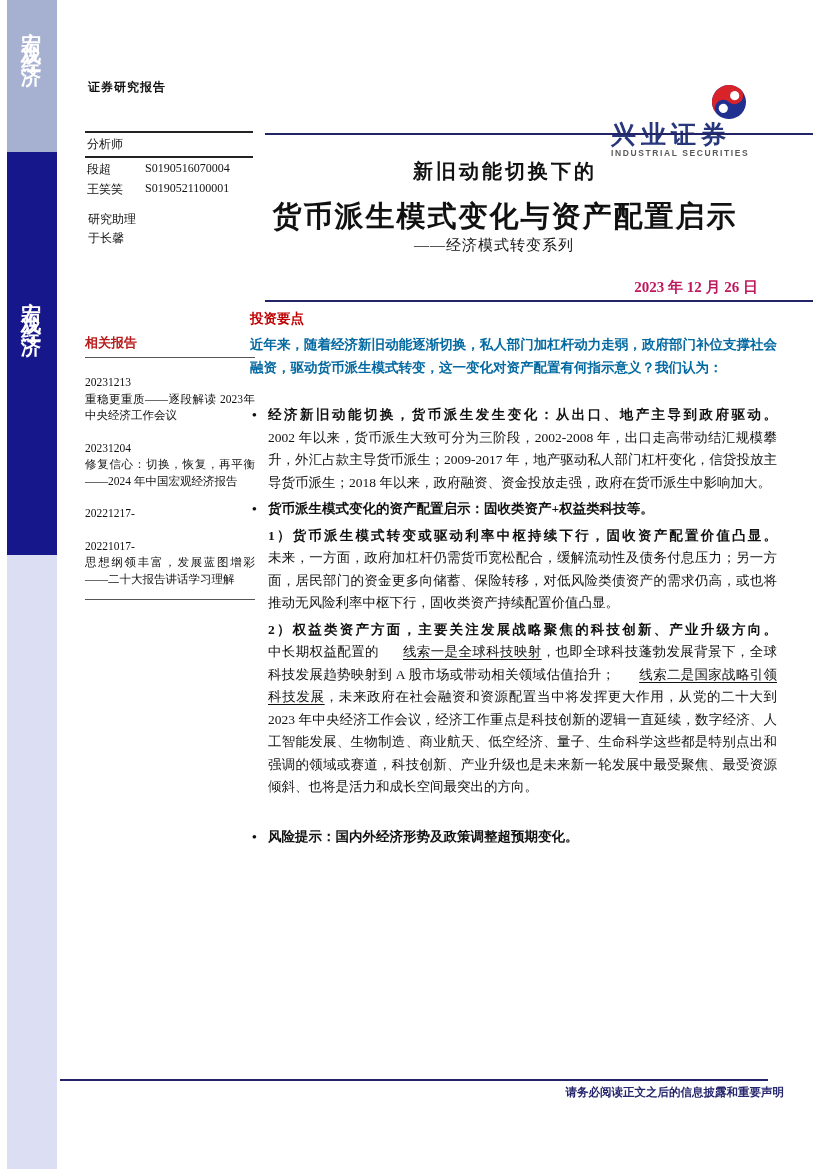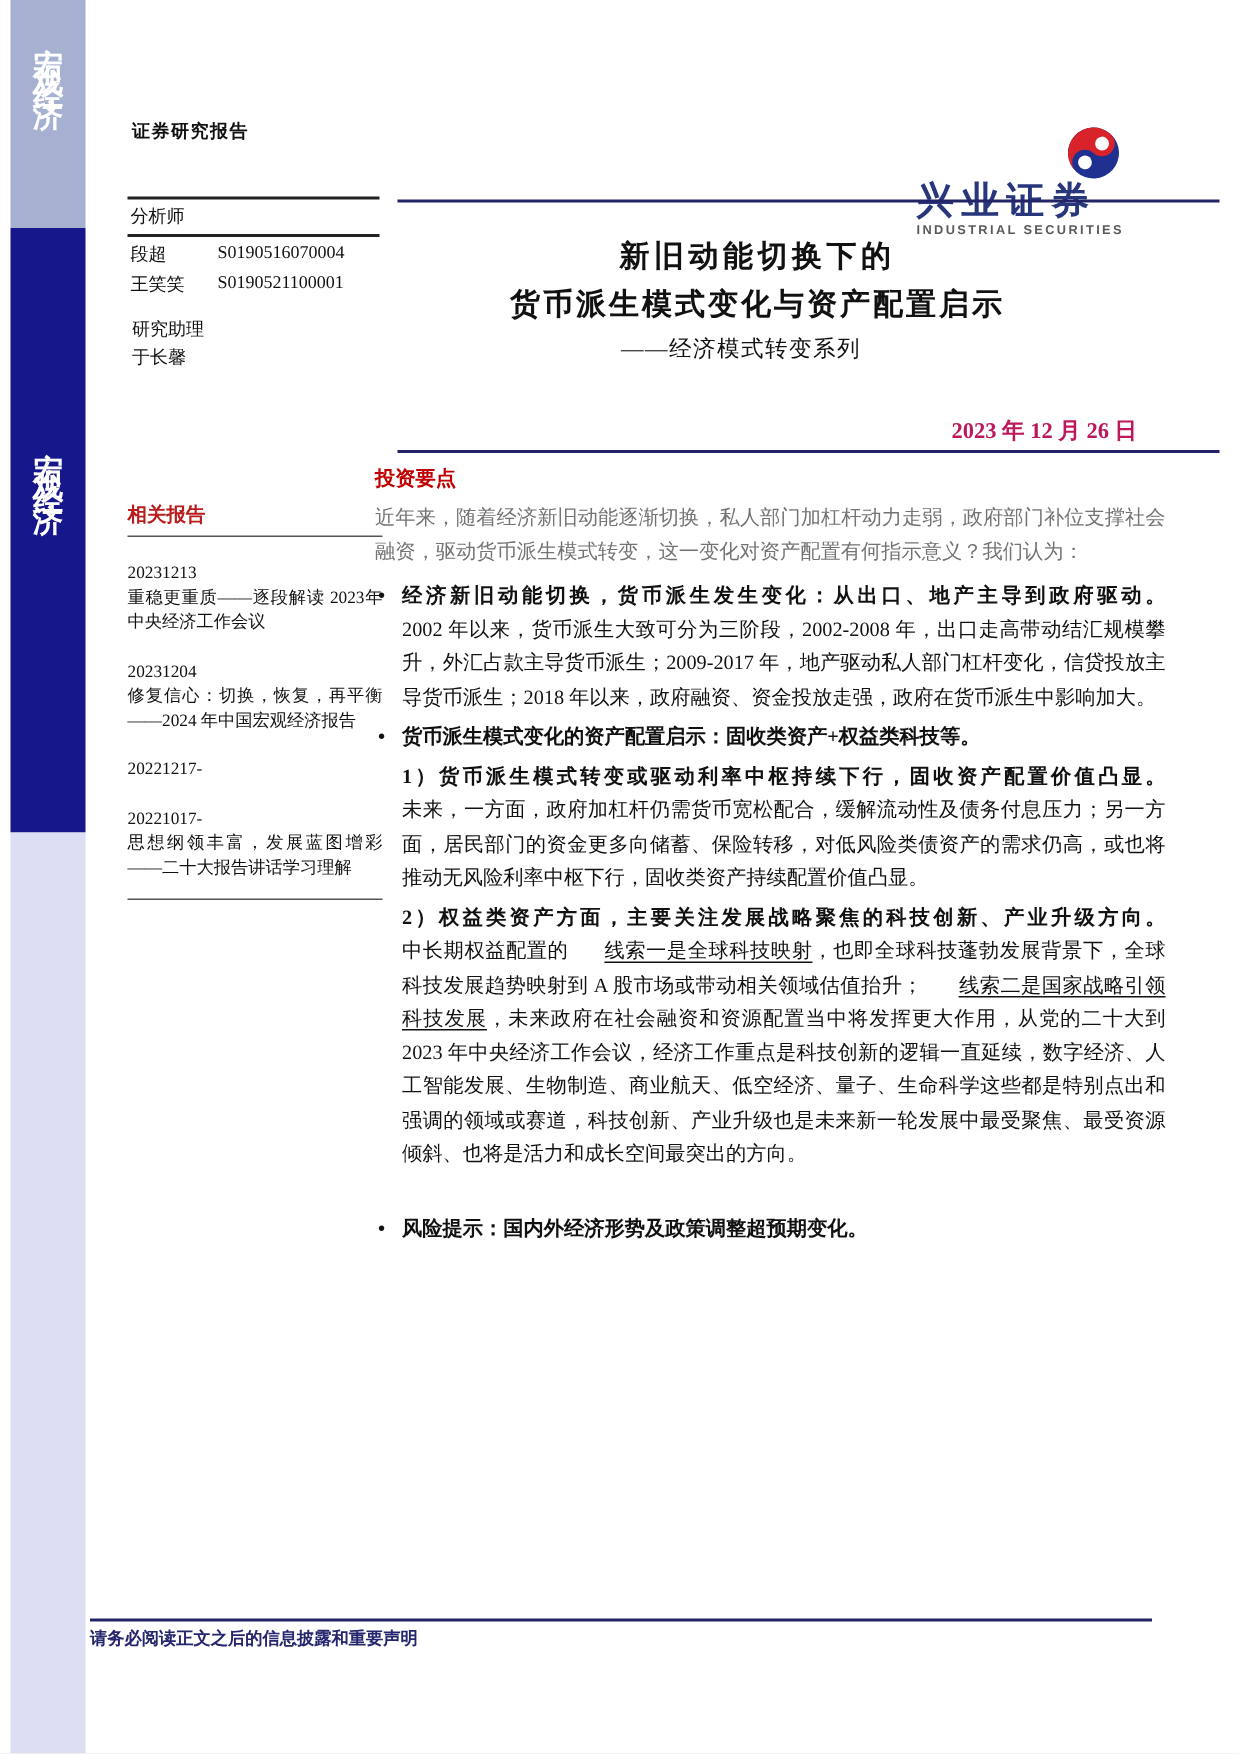--- a/index.html
+++ b/index.html
@@ -49,43 +49,43 @@
   .logo-en { font-size:8.5px; color:#5a5a5a; letter-spacing:1.6px; font-weight:bold; white-space:nowrap;
              font-family:"Liberation Sans","DejaVu Sans",sans-serif; }
 
   .rule { position:absolute; height:2px; background:#232368; }
   .rule-top { left:265px; top:133px; width:548px; }
   .rule-mid { left:265px; top:300px; width:548px; }
 
   
   .title-block { position:absolute; left:265px; top:158px; width:480px; text-align:center; }
   .t1 { font-size:20px; font-weight:bold; letter-spacing:3px; line-height:27px; }
-  .t2 { font-size:20px; font-weight:bold; letter-spacing:2px; line-height:31px; margin-top:3px; }
+  .t2 { font-size:29px; font-weight:bold; letter-spacing:2px; line-height:31px; margin-top:16px; }
   .series { font-size:15px; margin-top:4px; padding-right:22px; letter-spacing:1px; }
   .date { position:absolute; left:500px; top:278px; width:258px; text-align:right;
           color:#be185d; font-weight:bold; font-size:15px; }
 
   
   .summary { position:absolute; left:250px; top:309px; width:527px;
              font-size:13.5px; line-height:22.5px; text-align:justify; }
   .sum-head { color:#c00000; font-weight:bold; margin-bottom:5px; line-height:20px; }
-  .intro { color:#737373; font-weight:normal; margin-bottom:7px; }
+  .intro { color:#0369a1; font-weight:bold; margin-bottom:25px; }
   .bullets { list-style:none; }
   .bullet { position:relative; padding-left:18px; margin-bottom:4px; }
   .marker { position:absolute; left:2px; top:0; font-weight:bold; }
   .lead-line { display:block; font-weight:bold; text-align:justify; text-align-last:justify; }
   .lead-plain { display:block; font-weight:bold; }
   .sub { margin-top:4px; }
   .risk { margin-top:27px; }
   .risk .lead-inline { font-weight:bold; }
   u { text-underline-offset:3px;padding-left:24px; }
 
   
   .footer-rule { position:absolute; left:60px; top:1079px; width:708px; height:2px; background:#232368; }
-  .footer-text { position:absolute; left:60px; top:1085px; width:708px; text-align:left;
+  .footer-text { position:absolute; left:76px; top:1085px; width:708px; text-align:right;
                  color:#26266e; font-weight:bold; font-size:11.5px; }
 </style>
 </head>
 <body>
 
 <div class="page">
 
   <div class="side-strip">
     <div class="strip-top"></div>
     <div class="strip-mid"></div>

